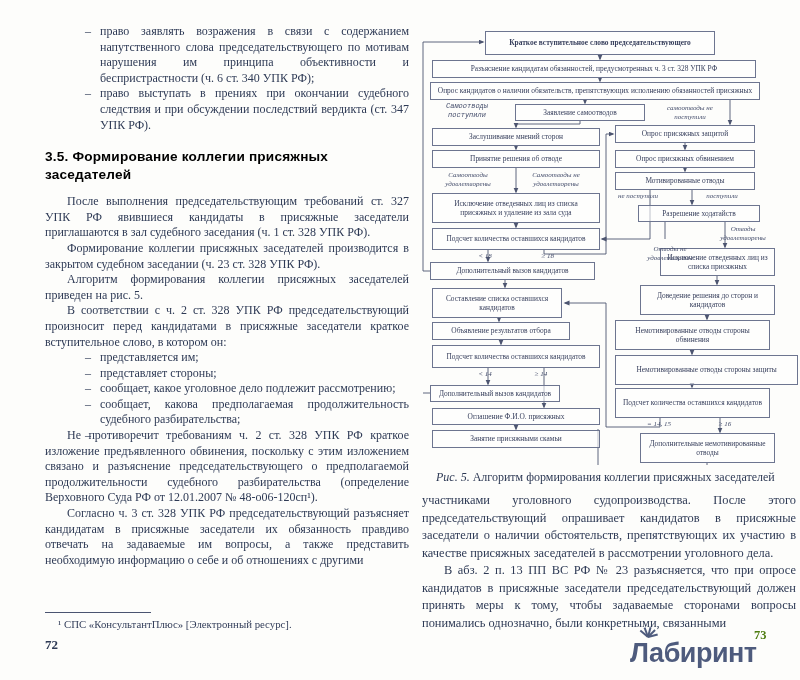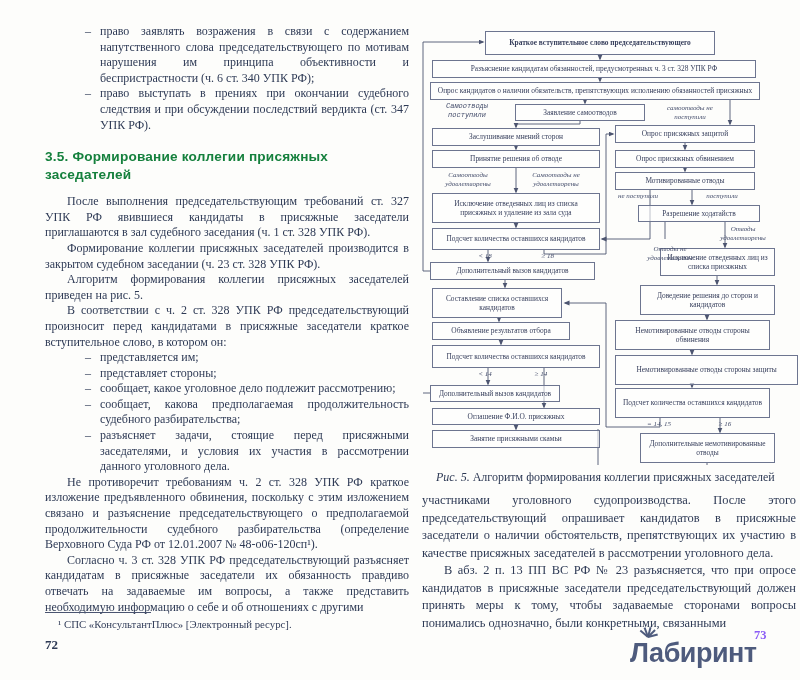--- a/index.html
+++ b/index.html
@@ -10,21 +10,21 @@
   }
   
   .page-left{
     position:absolute;left:45px;top:24px;width:364px;
     color:#2e3a55;font-size:12px;line-height:15.6px;text-align:justify;
   }
   .bullet{position:relative;padding-left:55px;}
   .bullet .dash{position:absolute;left:40px;top:0;}
   .section-heading{
     font-family:"Liberation Sans", sans-serif;font-weight:bold;
-    font-size:13.6px;line-height:18px;color:#15803d;
+    font-size:13.6px;line-height:18px;color:#000000;
     margin:15px 0 10px 0;letter-spacing:.2px;text-align:left;
   }
   .para{margin:0;text-indent:22px;}
   .footnote-rule{position:absolute;left:45px;top:612px;width:106px;height:1px;background:#4a5470;}
   .footnote-text{position:absolute;left:58px;top:618px;width:330px;font-size:10.8px;color:#333e5a;}
   .pageno-left{position:absolute;left:45px;top:637px;font-size:13px;font-weight:600;color:#2e3a55;}
   
   .flowchart{position:absolute;left:420px;top:28px;width:378px;height:437px;}
   .flowchart svg{position:absolute;left:0;top:0;}
   .fcb{
@@ -41,21 +41,21 @@
     position:absolute;left:436px;top:470px;width:360px;
     font-size:12px;color:#2e3a55;
   }
   .figure-caption .fig-label{font-style:italic;}
   
   .page-right-text{
     position:absolute;left:422px;top:492px;width:374px;
     color:#2e3a55;font-size:12.4px;line-height:17.5px;text-align:justify;
   }
   .page-right-text .indent{text-indent:22px;}
-  .pageno-right{position:absolute;left:754px;top:628px;font-size:12.5px;font-weight:600;color:#8b5cf6;z-index:1;}
+  .pageno-right{position:absolute;left:754px;top:628px;font-size:12.5px;font-weight:600;color:#4d7c0f;z-index:1;}
   
   .watermark{
     position:absolute;left:622px;top:630px;width:190px;height:50px;z-index:2;
     color:#3c4a70;opacity:.9;pointer-events:none;
   }
   .watermark .wm-text{
     font-family:"Liberation Sans", sans-serif;font-weight:bold;
     font-size:27px;letter-spacing:-.5px;position:absolute;left:8px;top:8px;white-space:nowrap;
   }
   .ray{position:absolute;width:10px;height:2px;background:#3c4a70;transform-origin:left center;}
@@ -96,21 +96,20 @@
   <div class="bullet">
     <span class="dash">–</span>
     <span>сообщает, какое уголовное дело подлежит рассмотрению;</span>
   </div>
   <div class="bullet">
     <span class="dash">–</span>
     <span>сообщает, какова предполагаемая продолжительность судебного разбирательства;</span>
   </div>
   <div class="bullet">
     <span class="dash">–</span>
-    <span>разъясняет задачи, стоящие перед присяжными заседателями, и условия их участия в рассмотрении данного уголовного дела.</span>
   </div>
 
   <p class="para">Не противоречит требованиям ч. 2 ст. 328 УПК РФ краткое изложение предъявленного обвинения, поскольку с этим изложением связано и разъяснение председательствующего о предполагаемой продолжительности судебного разбирательства (определение Верховного Суда РФ от 12.01.2007 № 48-о06-120сп¹).</p>
   <p class="para">Согласно ч. 3 ст. 328 УПК РФ председательствующий разъясняет кандидатам в присяжные заседатели их обязанность правдиво отвечать на задаваемые им вопросы, а также представить необходимую информацию о себе и об отношениях с другими</p>
 </div>
 
 <div class="footnote-rule"></div>
 <div class="footnote-text">¹ СПС «КонсультантПлюс» [Электронный ресурс].</div>
 <div class="pageno-left">72</div>
 

